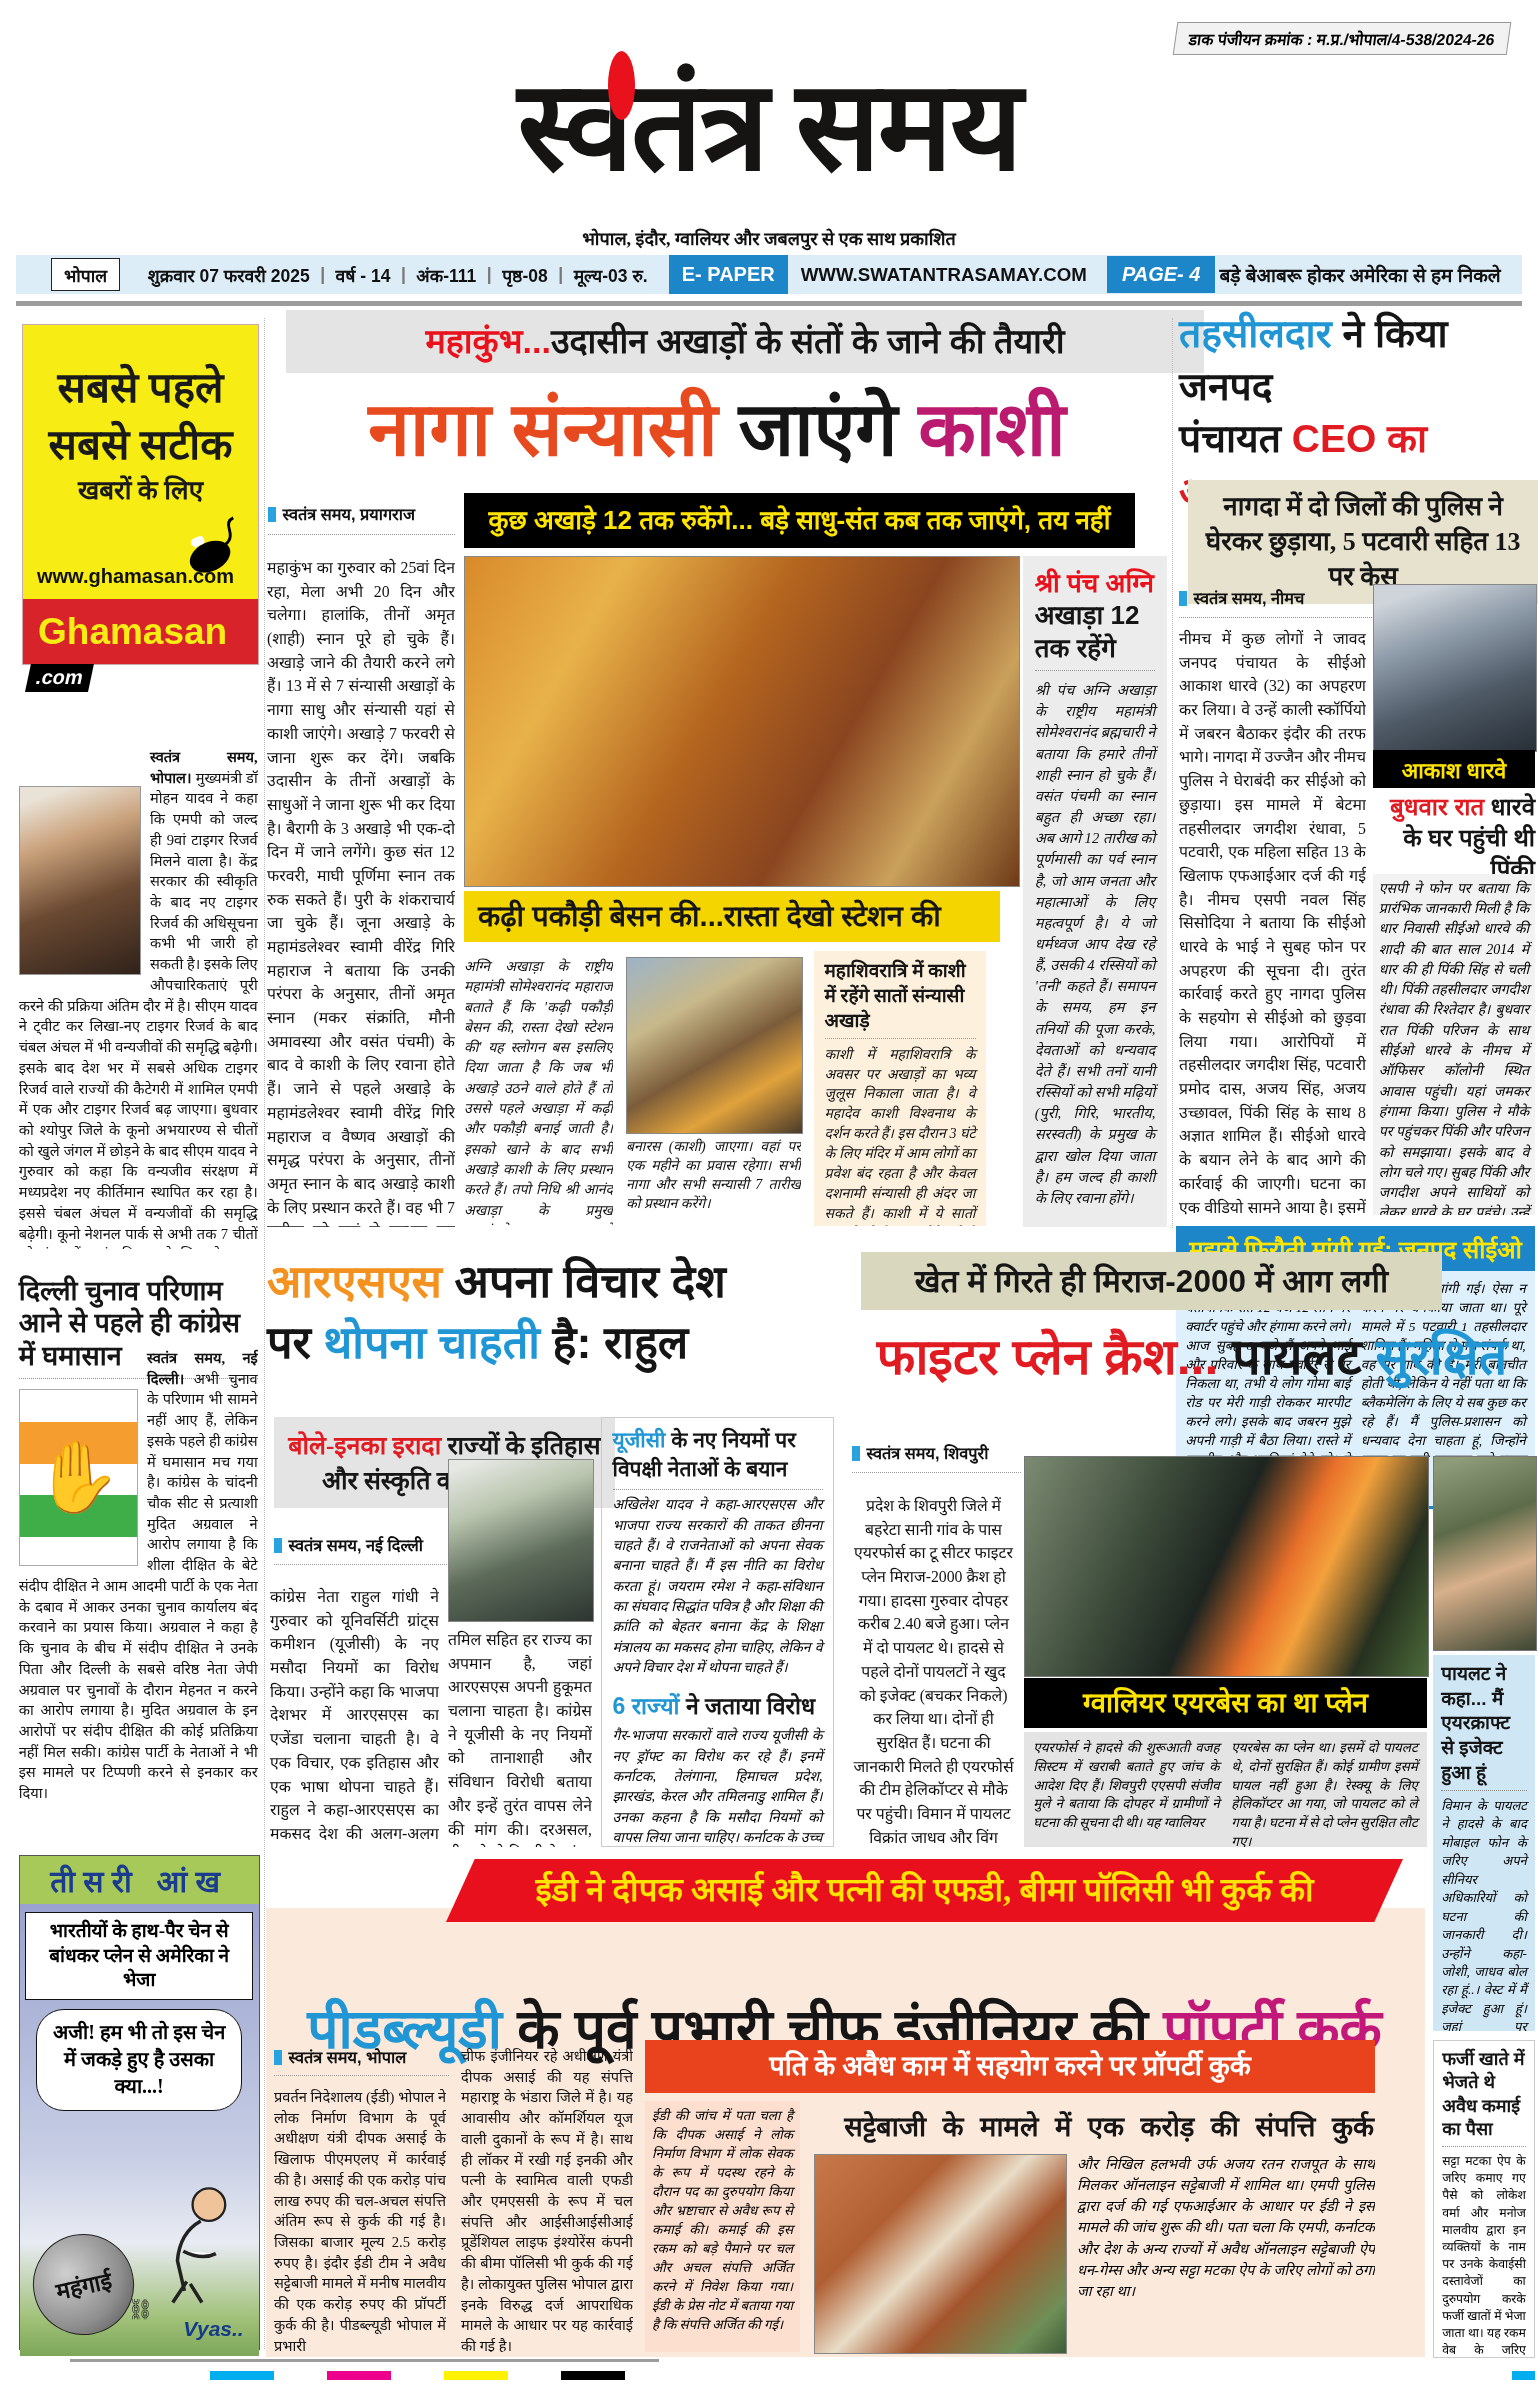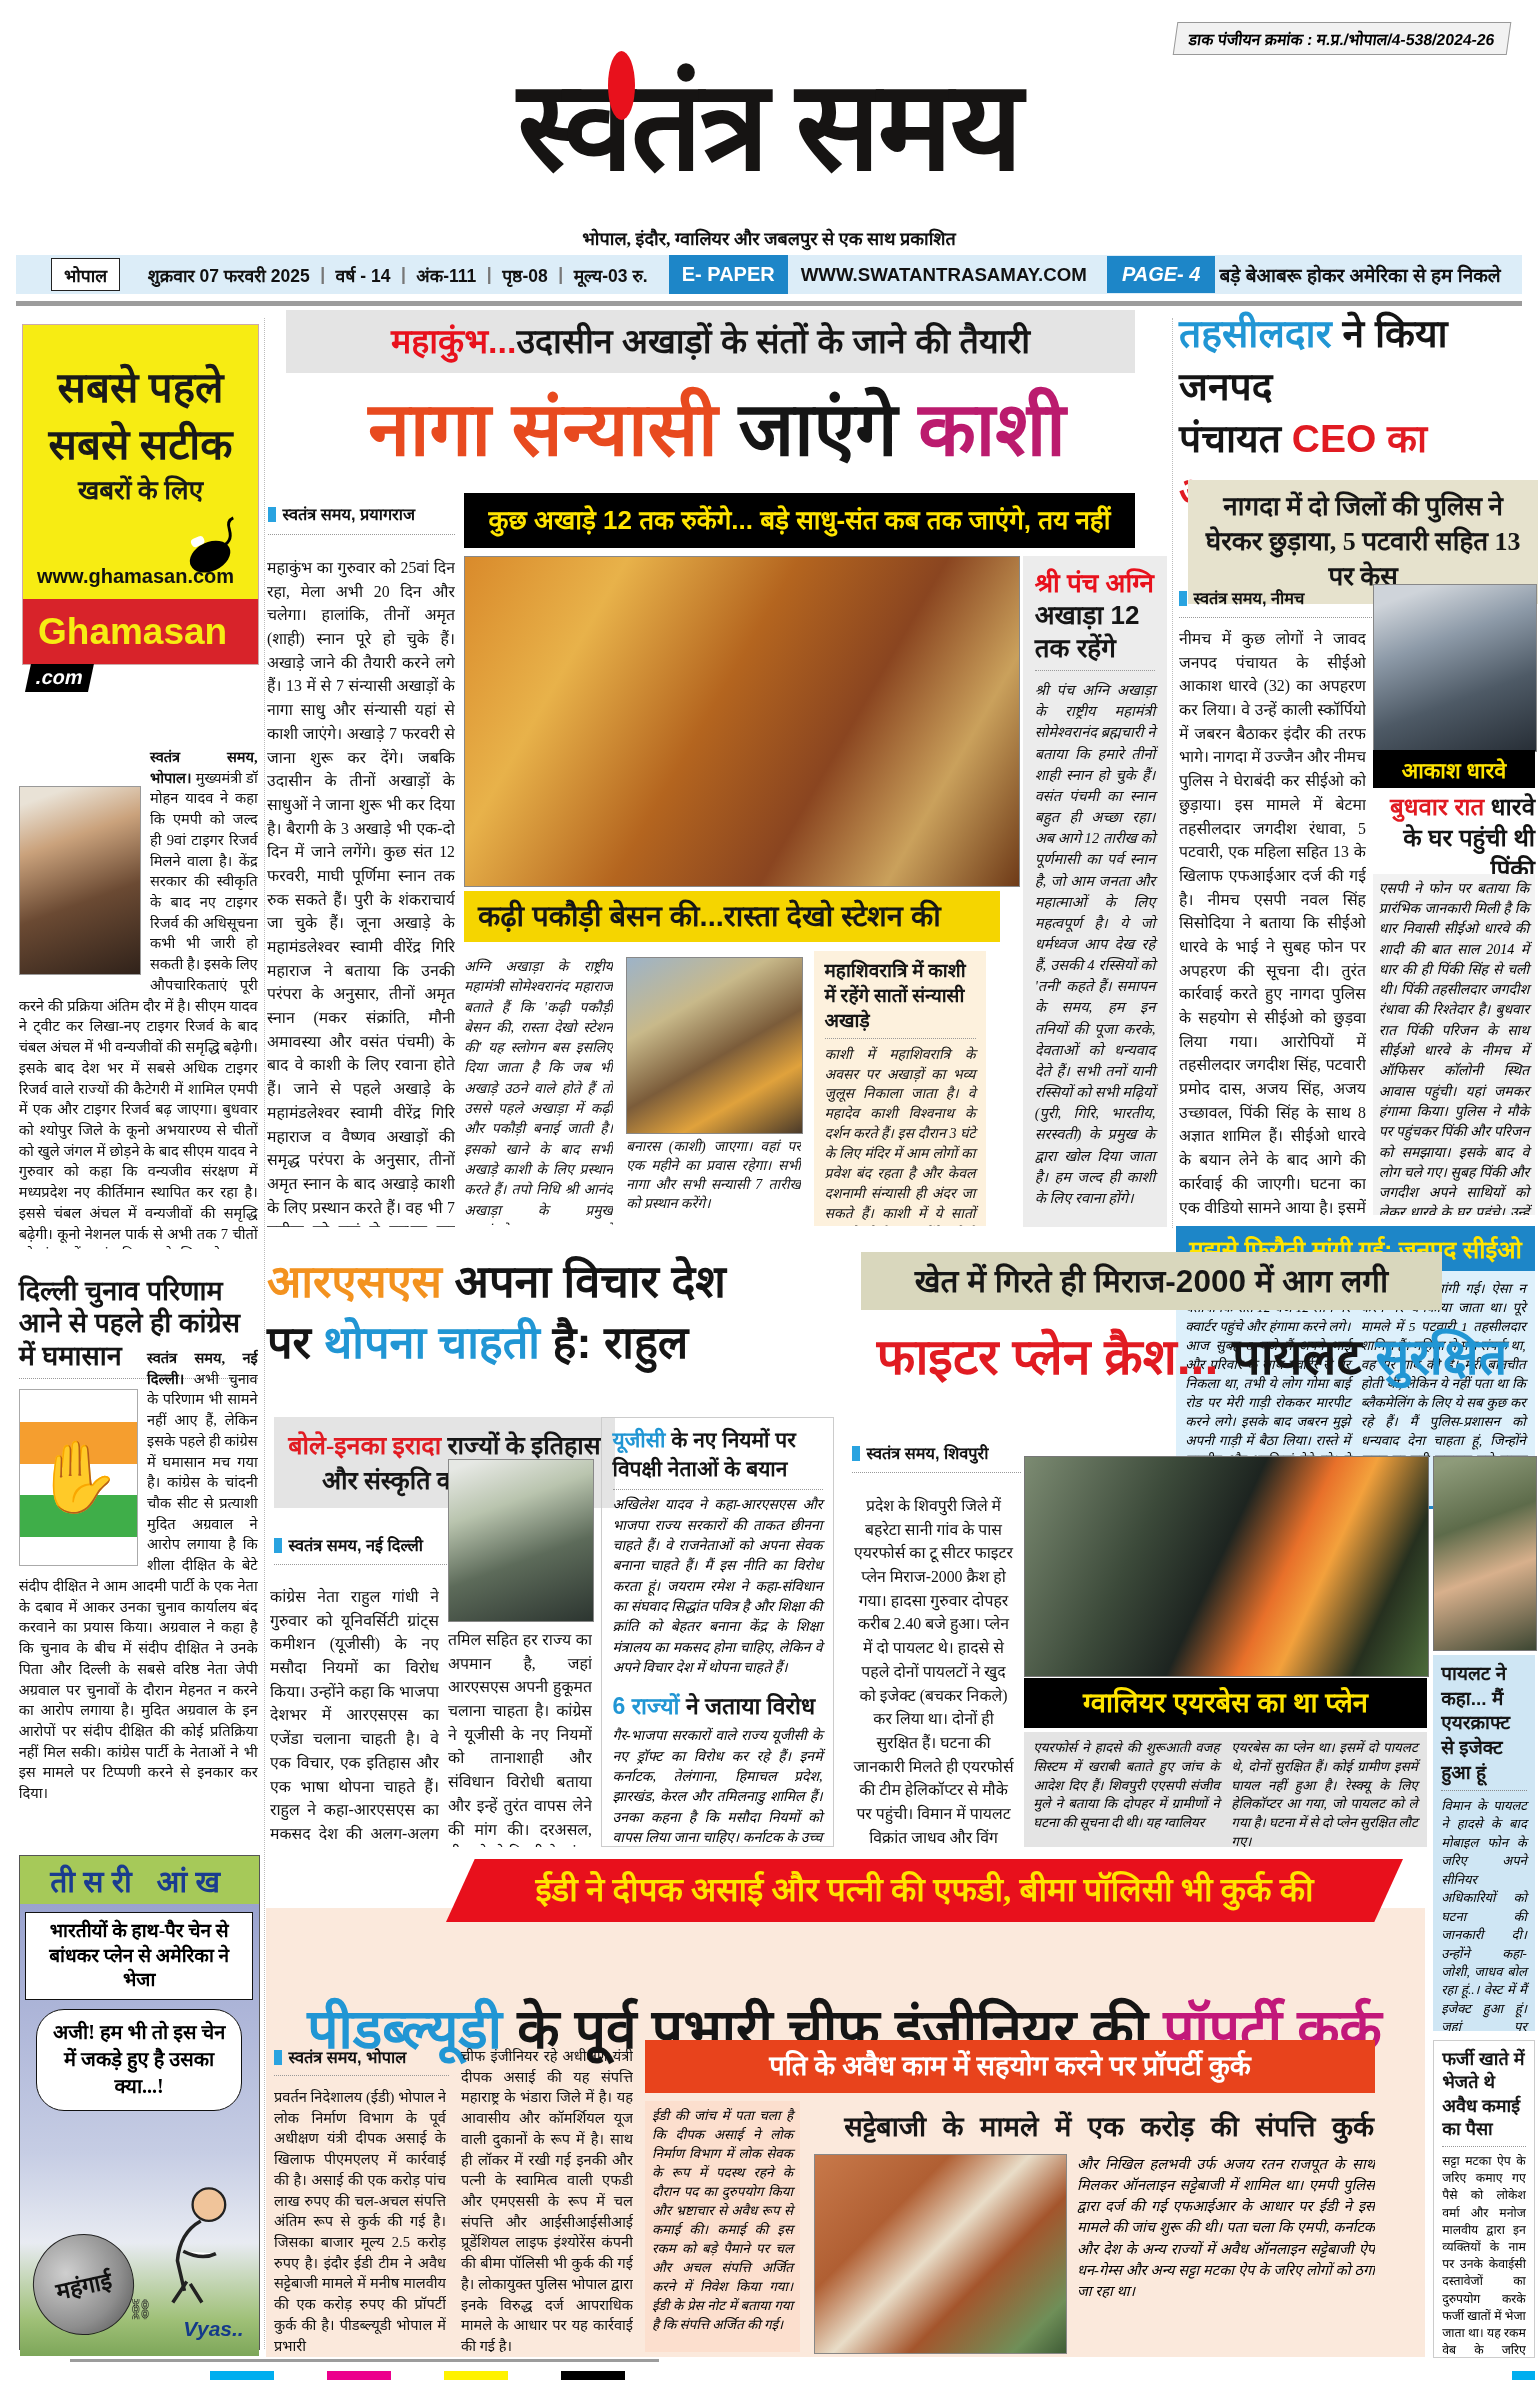--- a/index.html
+++ b/index.html
@@ -94,21 +94,21 @@
             <path d="M30 62 q16 8 28 2" stroke="#222" stroke-width="3" fill="#fff"></path>
             <path d="M33 88 l-12 18 M36 90 l10 16" stroke="#222" stroke-width="3"></path>
           </svg>
       </div>
       <div style="position:absolute;left:13px;bottom:21px;width:99px;height:99px;border-radius:50%;background:radial-gradient(circle at 35% 35%,#cfcfcf,#8e8e8e 60%,#4c4c4c);border:1.8px solid #222;color:#111;font-size:23px;font-weight:bold;display:flex;align-items:center;justify-content:center;transform:rotate(-12deg);">महंगाई</div>
       <div style="position:absolute;left:108px;bottom:35px;font-size:20px;color:#222;">⛓</div>
       <div class="sans" style="position:absolute;right:15px;bottom:15px;font-size:21px;font-style:italic;font-weight:bold;color:#143a8a;">Vyas..</div>
     </div>
   </div>
 
-  <div class="abs kick" style="top:310px;left:286px;width:849px;height:63px;font-size:34px;line-height:63px;">
+  <div class="abs kick" style="top:310px;left:286px;width:918px;height:63px;font-size:34px;line-height:63px;">
     <span style="color:#e8111c;">महाकुंभ...</span><span style="color:#151515;">उदासीन अखाड़ों के संतों के जाने की तैयारी</span>
   </div>
   <div class="abs sans" style="top:381px;left:266px;width:902px;text-align:center;font-size:75px;font-weight:bold;line-height:1.3;">
     <span style="color:#e84a1f;">नागा संन्यासी</span><span style="color:#151515;"> जाएंगे </span><span style="color:#bb1b6e;">काशी</span>
   </div>
   <div class="abs byline" style="top:503px;left:268px;width:187px;border-bottom:1.8px dotted #999;padding-bottom:9.3px;">
     <span class="bsq"></span><span>स्वतंत्र समय, प्रयागराज</span>
   </div>
   <div class="abs blackstrip" style="top:493px;left:464px;width:671px;height:55px;font-size:26px;line-height:55px;">कुछ अखाड़े 12 तक रुकेंगे... बड़े साधु-संत कब तक जाएंगे, तय नहीं</div>
 

